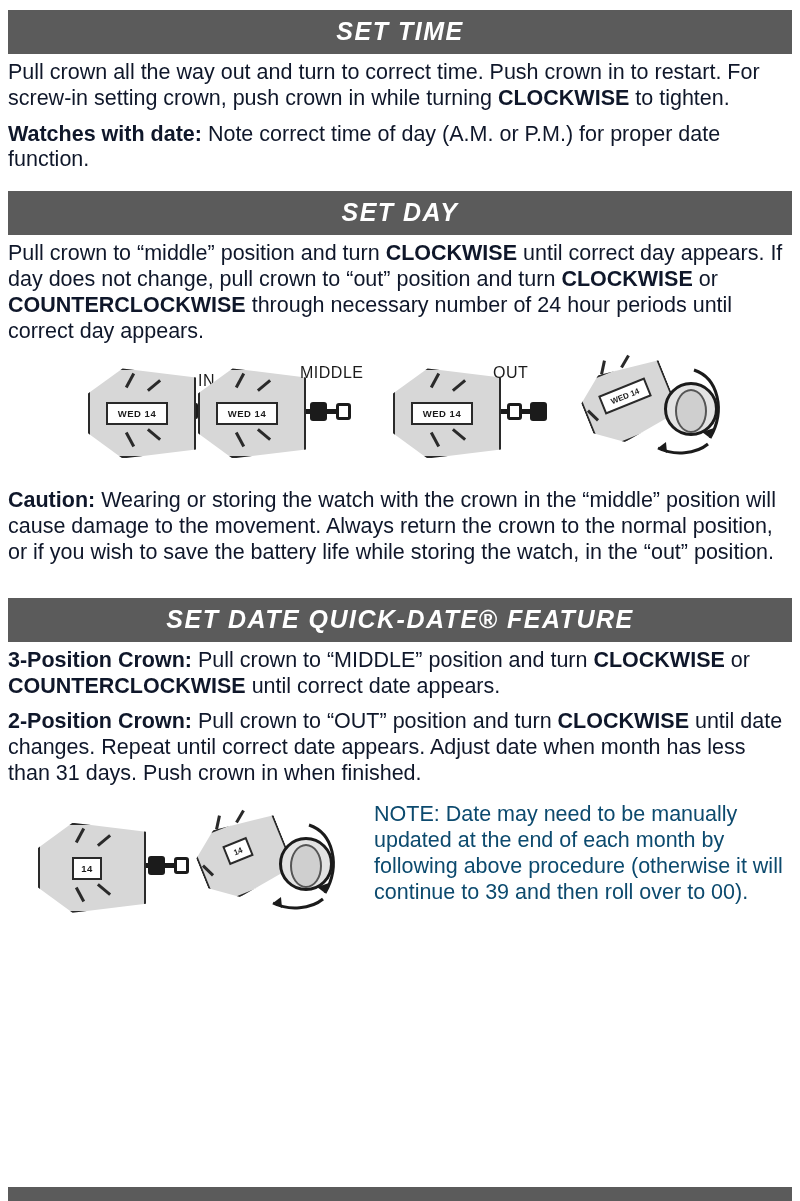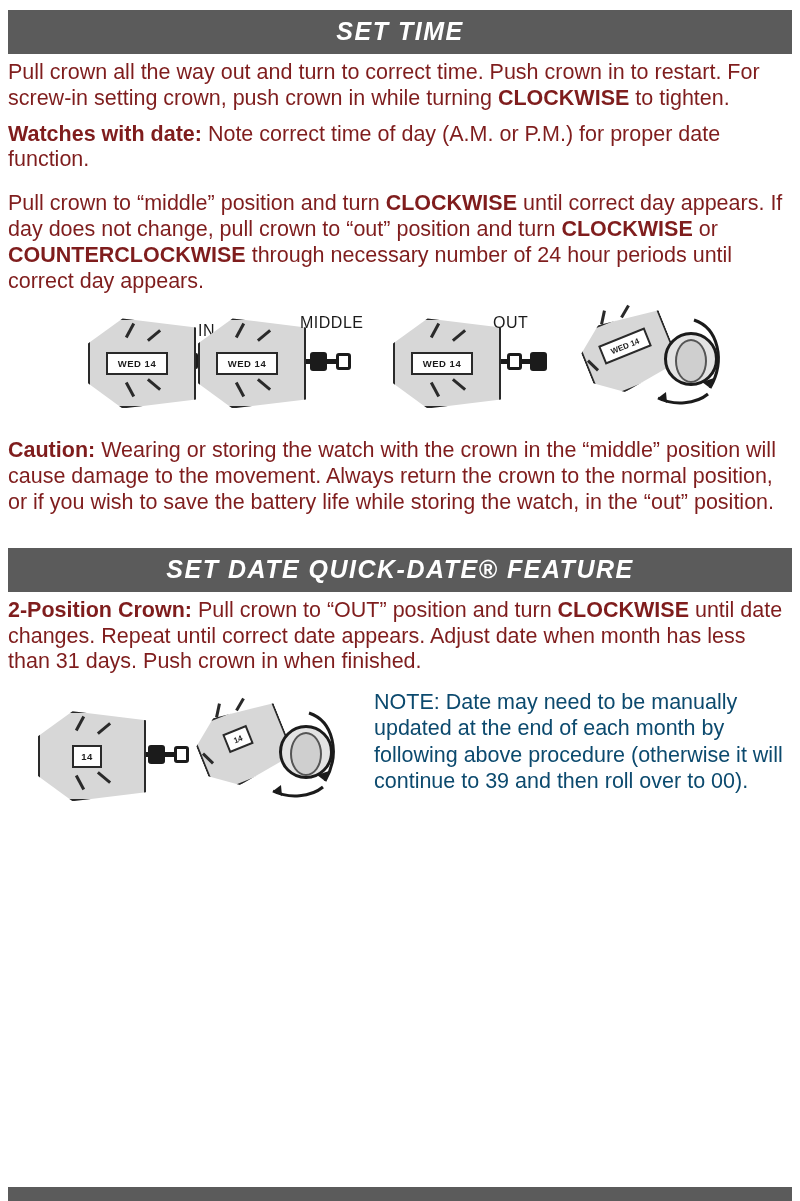--- a/index.html
+++ b/index.html
@@ -31,21 +31,21 @@
     letter-spacing: 1.5px;
     font-size: 25px;
     line-height: 1.0;
     padding: 9px 0 10px 0;
     margin: 0 0 6px 0;
   }
   p.body-text {
     margin: 0 0 10px 0;
     font-size: 21.5px;
     line-height: 1.20;
-    color: #7f1d1d;
+    color: #0f172a;
   }
   p.body-text:last-child {
     margin-bottom: 0;
   }
   b, .b {
     font-weight: bold;
   }
   .spacer-sm { height: 8px; }
   .spacer-md { height: 16px; }
   .spacer-lg { height: 22px; }
@@ -253,20 +253,21 @@
 <div class="page">
 
   <div class="section-header">SET TIME</div>
 
   <p class="body-text"><span>Pull crown all the way out and turn to correct time. Push crown in to restart. For screw-in setting crown, push crown in while turning </span><b>CLOCKWISE</b><span> to tighten.</span></p>
 
   <p class="body-text"><b>Watches with date:</b><span> Note correct time of day (A.M. or P.M.) for proper date function.</span></p>
 
   <div class="spacer-sm"></div>
 
+  <div class="section-header">SET DAY</div>
 
   <p class="body-text"><span>Pull crown to “middle” position and turn </span><b>CLOCKWISE</b><span> until correct day appears. If day does not change, pull crown to “out” position and turn </span><b>CLOCKWISE</b><span> or </span><b>COUNTERCLOCKWISE</b><span> through necessary number of 24 hour periods until correct day appears.</span></p>
 
   <div class="diagram-row">
 
     <div class="crown-unit" style="width:190px;">
       <div class="watch-wedge" style="margin-left:80px;">
         <div class="wedge"></div>
         <div class="tick" style="left:34px; top:11px; transform:rotate(-62deg);"></div>
         <div class="tick" style="left:58px; top:16px; transform:rotate(-40deg);"></div>
@@ -335,20 +336,21 @@
   <div class="spacer-md"></div>
 
 
   <p class="body-text"><b>Caution:</b><span> Wearing or storing the watch with the crown in the “middle” position will cause damage to the movement. Always return the crown to the normal position, or if you wish to save the battery life while storing the watch, in the “out” position.</span></p>
 
 
   <div class="spacer-lg"></div>
 
   <div class="section-header">SET DATE QUICK-DATE® FEATURE</div>
 
+  <p class="body-text"><b>3-Position Crown:</b><span> Pull crown to “MIDDLE” position and turn </span><b>CLOCKWISE</b><span> or </span><b>COUNTERCLOCKWISE</b><span> until correct date appears.</span></p>
 
   <p class="body-text"><b>2-Position Crown:</b><span> Pull crown to “OUT” position and turn </span><b>CLOCKWISE</b><span> until date changes. Repeat until correct date appears. Adjust date when month has less than 31 days. Push crown in when finished.</span></p>
 
   <div class="bottom-row">
     <div class="bottom-figs">
       <div class="crown-unit" style="width:185px;">
         <div class="watch-wedge" style="margin-left:30px;">
           <div class="wedge"></div>
           <div class="tick" style="left:34px; top:11px; transform:rotate(-62deg);"></div>
           <div class="tick" style="left:58px; top:16px; transform:rotate(-40deg);"></div>

